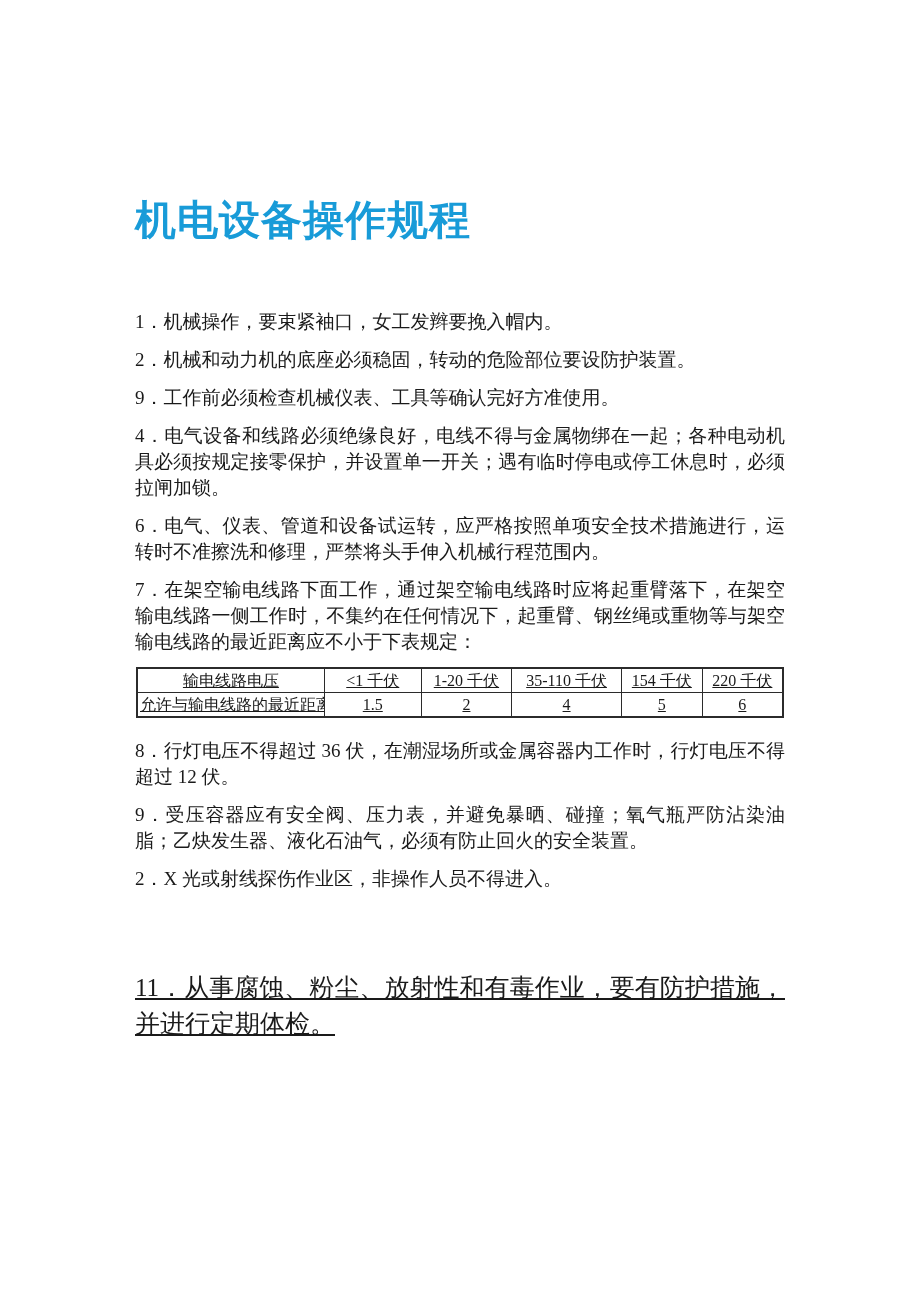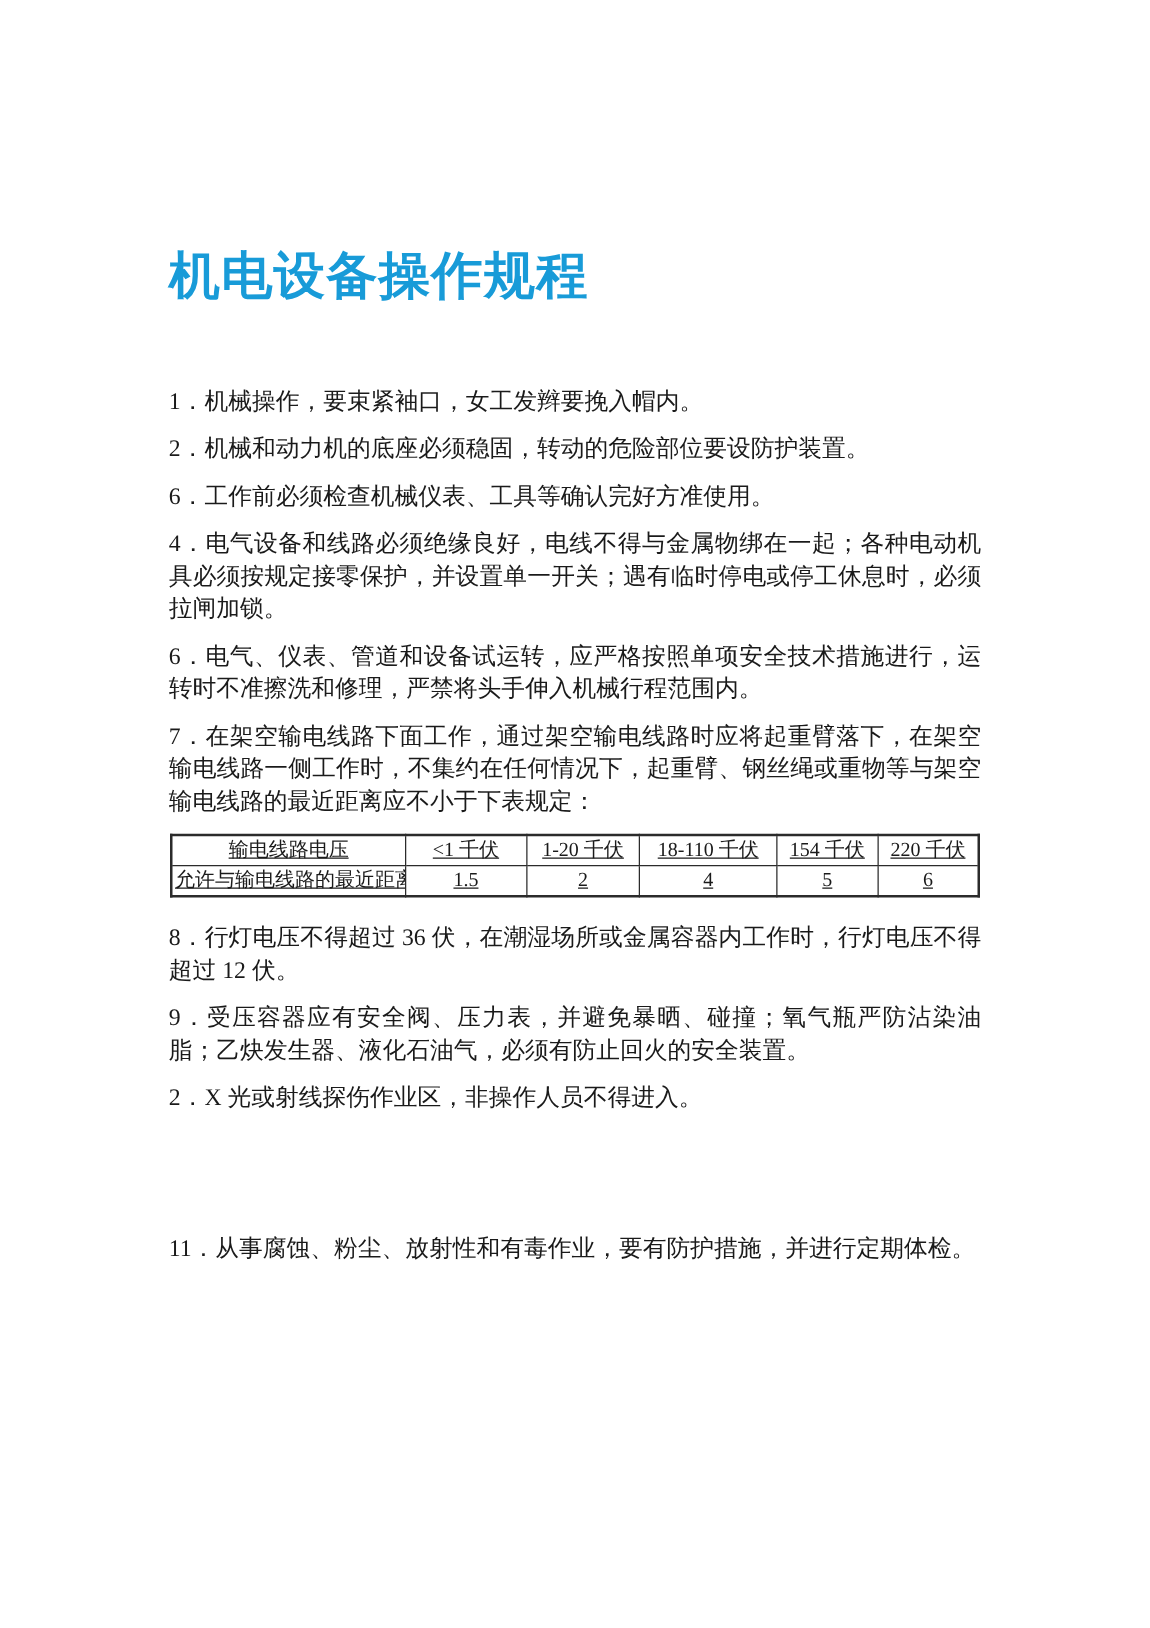--- a/index.html
+++ b/index.html
@@ -35,22 +35,23 @@
     font-size: 19px;
     line-height: 26px;
     text-align: justify;
     color: #1a1a1a;
   }
   .item.first {
     margin-top: 66px;
   }
   .item.large {
     margin-top: 78px;
-    font-size: 19px;
-    line-height: 60px;
+    font-size: 25px;
+    line-height: 36px;
+    text-decoration: underline;
   }
   table.voltage-table {
     width: 648px;
     margin: 0 0 20px 1px;
     border-collapse: collapse;
     table-layout: fixed;
     border: 2px solid #2b2b2b;
   }
   table.voltage-table td {
     border: 1.5px solid #2b2b2b;
@@ -68,40 +69,40 @@
 </style>
 </head>
 <body>
 
 <div class="page">
 
   <h1 class="doc-title" style="color: rgb(24, 155, 216);">机电设备操作规程</h1>
 
   <p class="item first">1．机械操作，要束紧袖口，女工发辫要挽入帽内。</p>
   <p class="item">2．机械和动力机的底座必须稳固，转动的危险部位要设防护装置。</p>
-  <p class="item">6．工作前必须检查机械仪表、工具等确认完好方准使用。</p>
+  <p class="item">9．工作前必须检查机械仪表、工具等确认完好方准使用。</p>
   <p class="item">4．电气设备和线路必须绝缘良好，电线不得与金属物绑在一起；各种电动机具必须按规定接零保护，并设置单一开关；遇有临时停电或停工休息时，必须拉闸加锁。</p>
   <p class="item">6．电气、仪表、管道和设备试运转，应严格按照单项安全技术措施进行，运转时不准擦洗和修理，严禁将头手伸入机械行程范围内。</p>
   <p class="item">7．在架空输电线路下面工作，通过架空输电线路时应将起重臂落下，在架空输电线路一侧工作时，不集约在任何情况下，起重臂、钢丝绳或重物等与架空输电线路的最近距离应不小于下表规定：</p>
 
   <table class="voltage-table">
     <colgroup>
       <col style="width:29%">
       <col style="width:15%">
       <col style="width:14%">
       <col style="width:17%">
       <col style="width:12.5%">
       <col style="width:12.5%">
     </colgroup>
     <tbody>
       <tr>
         <td>输电线路电压</td>
         <td>&lt;1 千伏</td>
         <td>1-20 千伏</td>
-        <td>18-110 千伏</td>
+        <td>35-110 千伏</td>
         <td>154 千伏</td>
         <td>220 千伏</td>
       </tr>
       <tr>
         <td>允许与输电线路的最近距离</td>
         <td>1.5</td>
         <td>2</td>
         <td>4</td>
         <td>5</td>
         <td>6</td>

